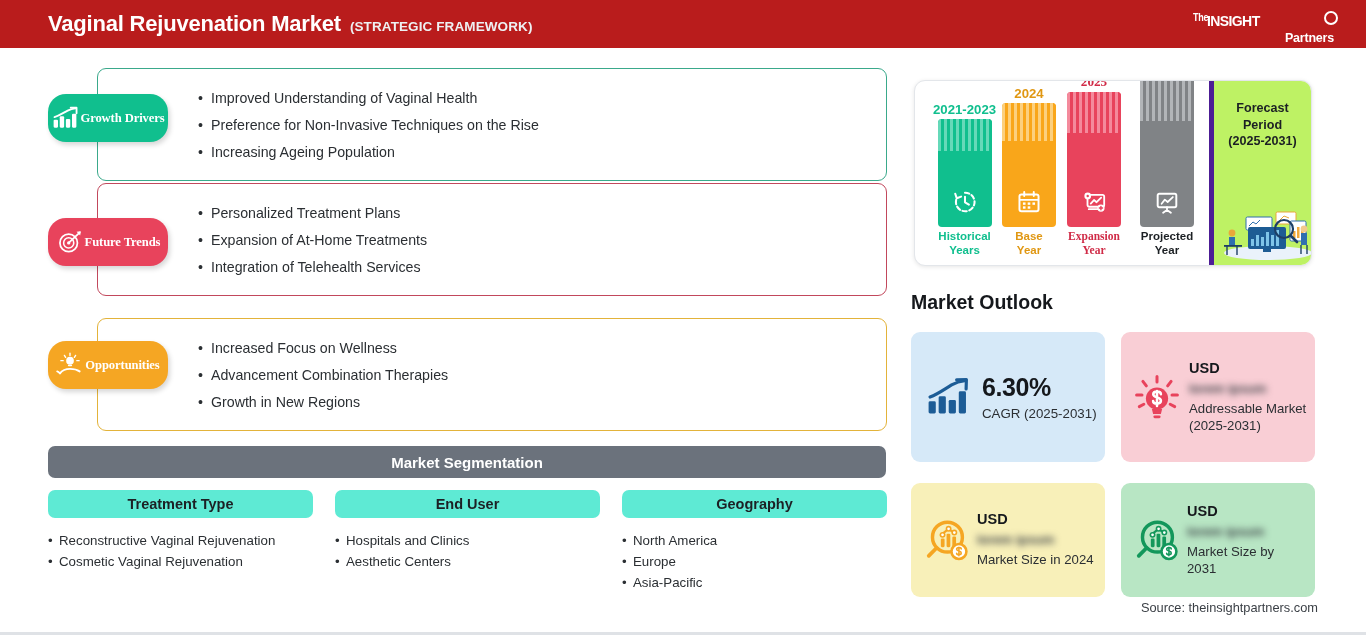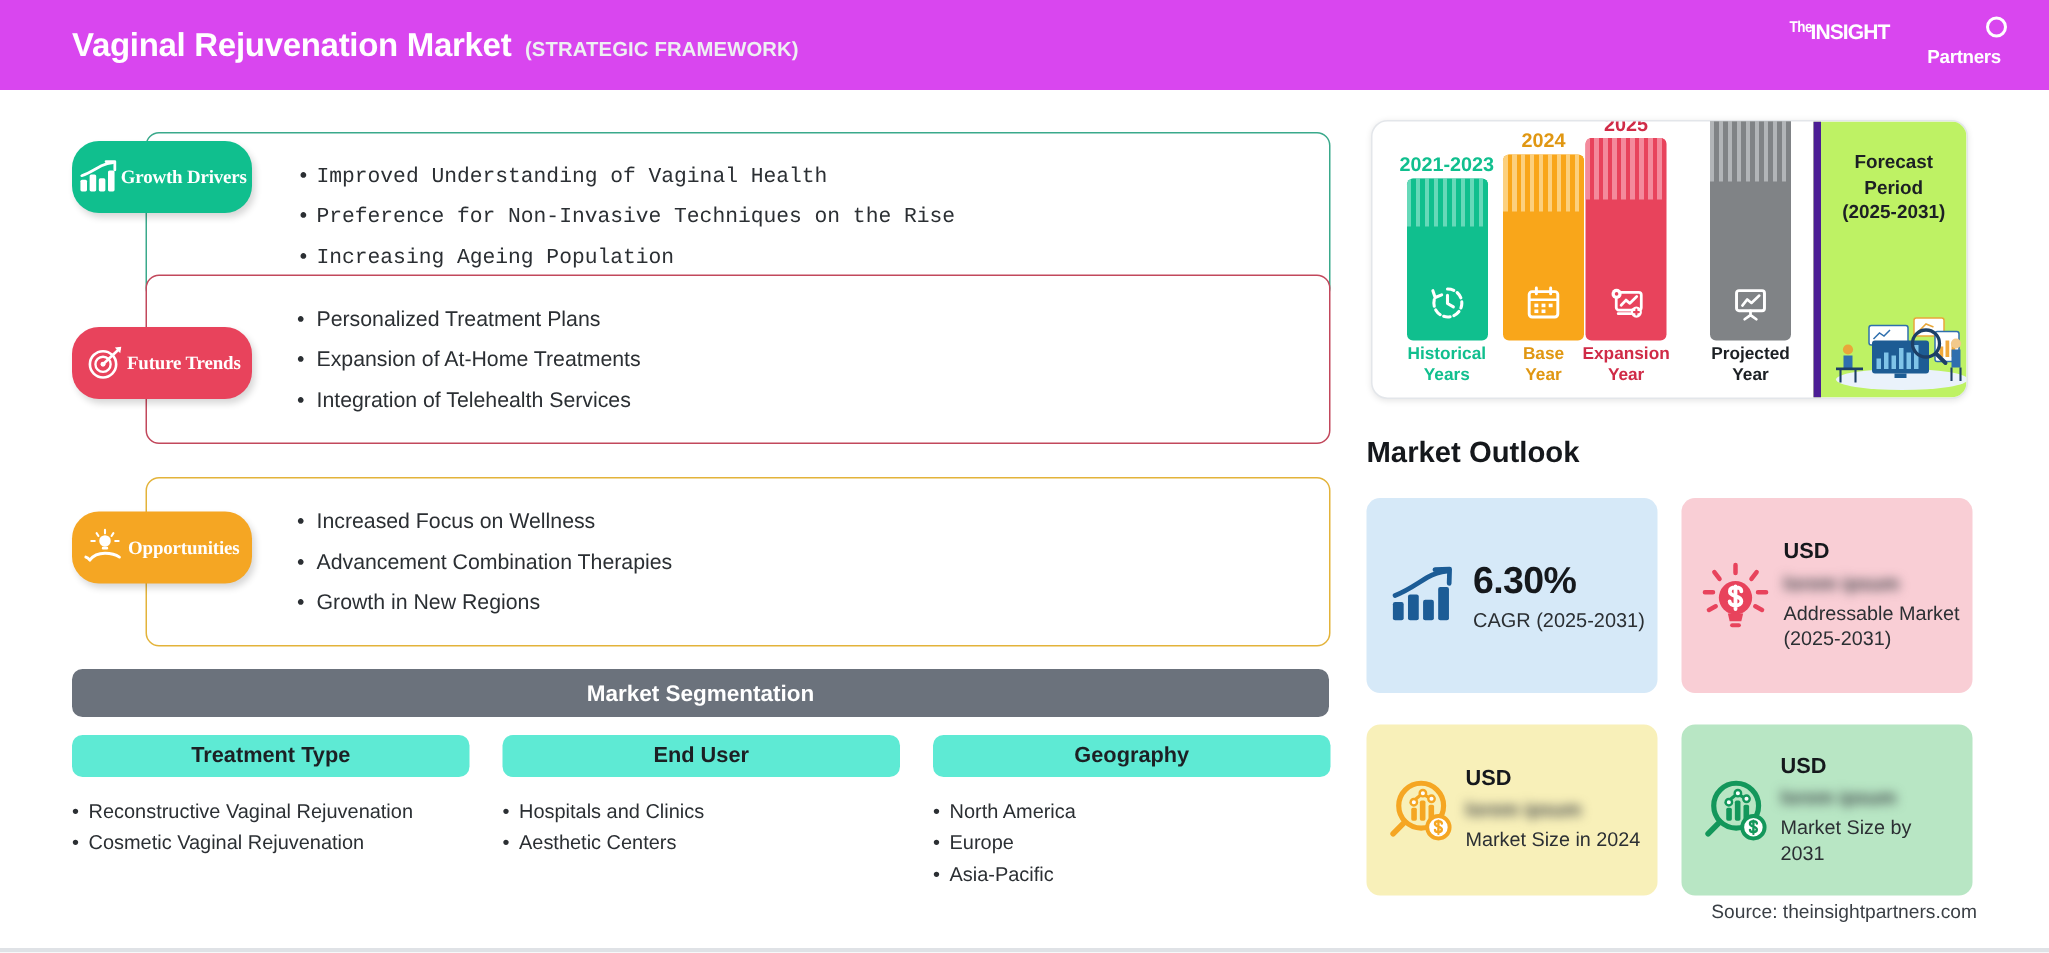--- a/index.html
+++ b/index.html
@@ -12,22 +12,22 @@
   #page {
     position: relative;
     width: 1366px; height: 635px;
     background: #ffffff;
     border-bottom: 3px solid #dfe2e6;
   }
 
   
   #header {
     position: absolute; left: 0; top: 0;
-    width: 1366px; height: 60px;
-    background: #d946ef;
+    width: 1366px; height: 48px;
+    background: #b91c1c;
     display: flex; align-items: center;
   }
   #header-title-wrap {
     display: flex; align-items: baseline; gap: 9px;
     margin-left: 48px;
   }
   #header-title {
     color: #ffffff; font-size: 22px; font-weight: bold;
     letter-spacing: -0.2px;
   }
@@ -212,21 +212,21 @@
       <span id="header-subtitle">(STRATEGIC FRAMEWORK)</span>
     </div>
     <div id="logo">
       <span class="logo-the">The</span>
       <span class="logo-insight">INSIGHT</span>
       <span class="logo-dot"></span>
       <span class="logo-partners">Partners</span>
     </div>
   </div>
 
-  <div class="panel" style="left:97px; top:88px; width:790px; height:113px; border:1.4px solid #3aa98b;font-family:Liberation Mono, monospace;">
+  <div class="panel" style="left:97px; top:68px; width:790px; height:113px; border:1.4px solid #3aa98b;">
     <div class="panel-bullets" style="left:100px; width:660px;">
       <div class="bullet">Improved Understanding of Vaginal Health</div>
       <div class="bullet">Preference for Non-Invasive Techniques on the Rise</div>
       <div class="bullet">Increasing Ageing Population</div>
     </div>
   </div>
   <div class="badge" style="left:48px; top:94px; background:#10bf8e;">
     <svg class="badge-icon" viewBox="0 0 32 28">
       <rect x="3" y="16" width="5" height="9" rx="1.2" fill="#fff"></rect>
       <rect x="10" y="12" width="5" height="13" rx="1.2" fill="#fff"></rect>
@@ -341,21 +341,21 @@
           <rect x="6.4" y="16" width="2.4" height="2.2" fill="#fff"></rect>
           <rect x="10.8" y="16" width="2.4" height="2.2" fill="#fff"></rect>
         </svg>
       </div>
       <div class="fc-caption" style="color:#e09712;">
         <div>Base</div>
         <div>Year</div>
       </div>
     </div>
 
-    <div class="fc-bar-group" style="left:140px;">
+    <div class="fc-bar-group" style="left:152px;font-family:Liberation Serif, serif;">
       <div class="fc-year" style="color:#d02b47;">2025</div>
       <div class="fc-bar" style="height:135px; background:#e8435c;">
         <div class="fc-stripes" style="height:41px; background:repeating-linear-gradient(90deg,#f48a9c 0 3px,#e8435c 3px 6px);"></div>
         <svg class="fc-bar-icon" viewBox="0 0 24 24">
           <rect x="6" y="5.4" width="15.4" height="11" rx="1.6" stroke="#fff" stroke-width="1.7" fill="none"></rect>
           <path d="M9 13.4 L12 10.2 L14.4 12.2 L18.6 8" stroke="#fff" stroke-width="1.7" fill="none" stroke-linecap="round" stroke-linejoin="round"></path>
           <circle cx="6.2" cy="6.4" r="3.1" fill="#fff"></circle>
           <circle cx="6.2" cy="6.4" r="1.1" fill="#e8435c"></circle>
           <circle cx="18.4" cy="17.6" r="3.4" fill="#fff"></circle>
           <path d="M16.9 17.6 L19.9 17.6 M18.4 16.1 L18.4 19.1" stroke="#e8435c" stroke-width="1.3" stroke-linecap="round"></path>

